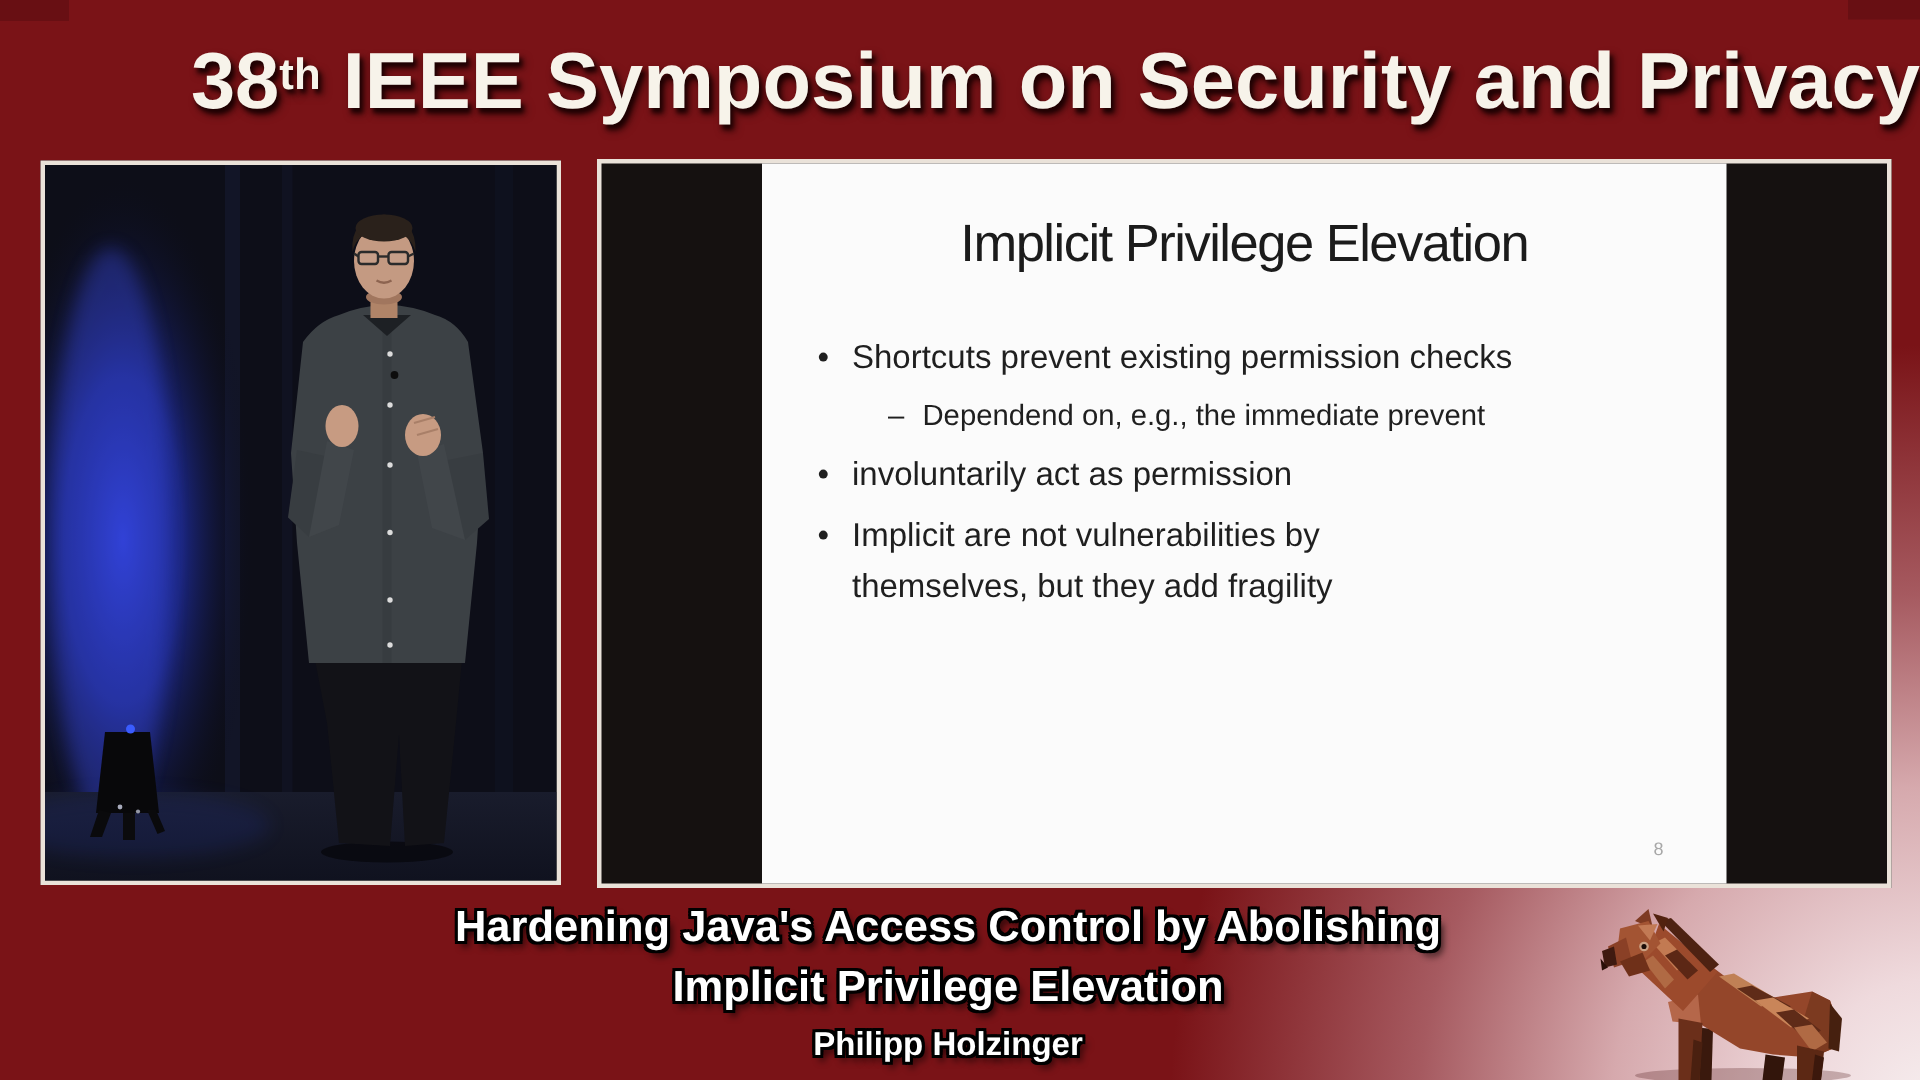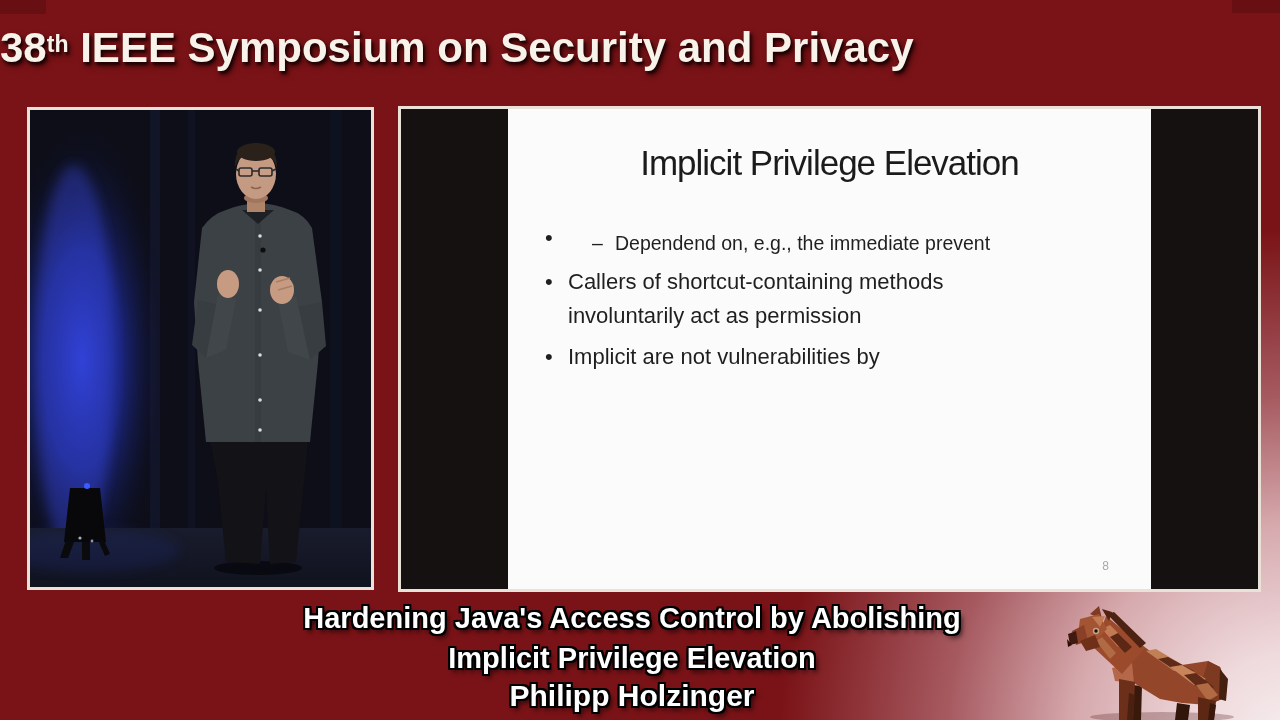--- a/index.html
+++ b/index.html
@@ -9,22 +9,22 @@
     background-color:#7a1317;
     background-image:radial-gradient(circle 640px at 1292px 742px,
       #f7eff0 0%, #efdadd 14%, #d6a9ad 34%, #a65a60 54%, rgba(122,19,23,0) 80%);
   }
   .corner-shade{position:absolute;background:#5c0d11;opacity:.6;}
   .corner-shade.tl{left:0;top:0;width:46px;height:14px;}
   .corner-shade.tr{left:1232px;top:0;width:48px;height:13px;}
 
   
   .header{
-    position:absolute;left:0;right:0;top:24px;text-align:left;
-    color:#f7f3ea;font-size:42px;font-weight:bold;letter-spacing:0;
+    position:absolute;left:0;right:0;top:24px;text-align:right;
+    color:#f7f3ea;font-size:53px;font-weight:bold;letter-spacing:0;
     text-shadow:2px 3px 3px rgba(25,0,2,.9), 3px 4px 6px rgba(25,0,2,.6);
     white-space:nowrap;
   }
   .header .sup{font-size:0.55em;position:relative;top:-0.45em;}
 
   
   .video-frame{
     position:absolute;left:27px;top:107px;width:347px;height:483px;
     border:3px solid #eae2d9;box-sizing:border-box;background:#0b0c13;
   }
@@ -59,21 +59,21 @@
     position:absolute;left:0;right:0;top:598px;text-align:center;
     color:#ffffff;font-weight:bold;padding-right:16px;
   }
   .banner .outline{
     text-shadow:
       -2px -2px 0 #000, 2px -2px 0 #000, -2px 2px 0 #000, 2px 2px 0 #000,
       -2px 0 0 #000, 2px 0 0 #000, 0 -2px 0 #000, 0 2px 0 #000,
       3px 4px 5px rgba(0,0,0,.75);
   }
   .banner-line{font-size:29px;line-height:40px;letter-spacing:0;}
-  .banner-author{font-size:30px;line-height:28px;margin-top:4px;}
+  .banner-author{font-size:22px;line-height:28px;margin-top:4px;}
 
   
   .horse{position:absolute;left:1062px;top:601px;width:172px;height:119px;}
 </style>
 </head>
 <body>
 
 <div class="stage">
 
   <div class="corner-shade tl"></div>
@@ -169,36 +169,40 @@
     </svg>
   </div>
 
   <div class="slide-frame">
     <div class="slide">
       <div class="slide-title">Implicit Privilege Elevation</div>
 
       <div class="bullets">
         <div class="b-row">
           <span class="marker">•</span>
+          <span>Shortcuts prevent existing permission checks</span>
         </div>
         <div class="b-row l2 mt5">
           <span class="marker">–</span>
           <span>Dependend on, e.g., the immediate prevent</span>
         </div>
         <div class="b-row mt5">
           <span class="marker">•</span>
-          <span>Callers of shortcut-containing methods</span>
         </div>
         <div class="b-row">
           <span class="marker"></span>
           <span>involuntarily act as permission</span>
         </div>
         <div class="b-row mt7">
           <span class="marker">•</span>
           <span>Implicit are not vulnerabilities by</span>
+        </div>
+        <div class="b-row">
+          <span class="marker"></span>
+          <span>themselves, but they add fragility</span>
         </div>
       </div>
 
       <div class="slide-pagenum">8</div>
     </div>
   </div>
 
   <div class="banner">
     <div class="banner-line outline">Hardening Java's Access Control by Abolishing</div>
     <div class="banner-line outline">Implicit Privilege Elevation</div>

